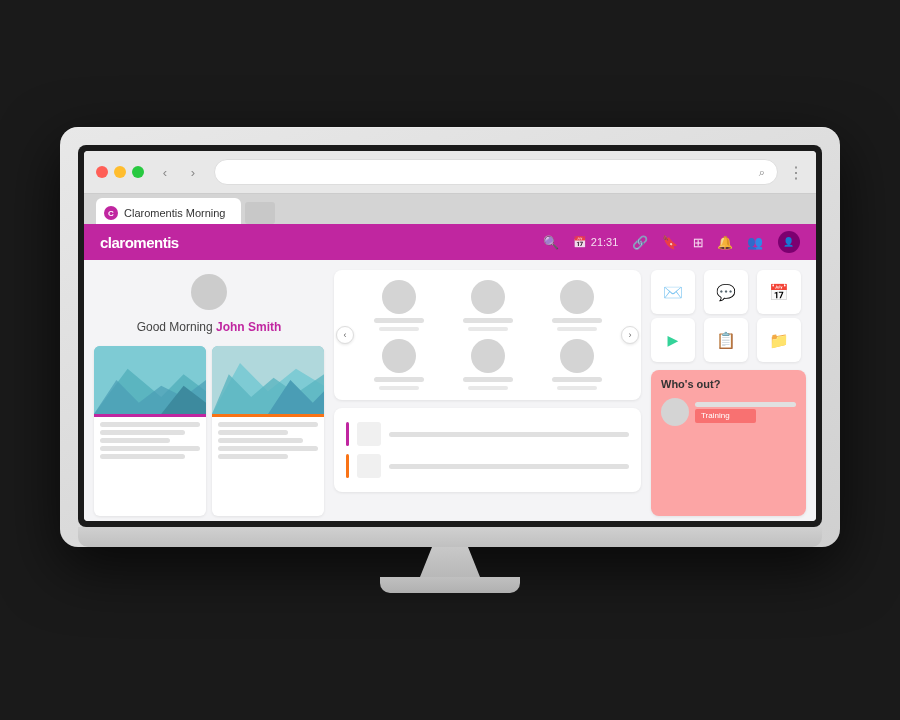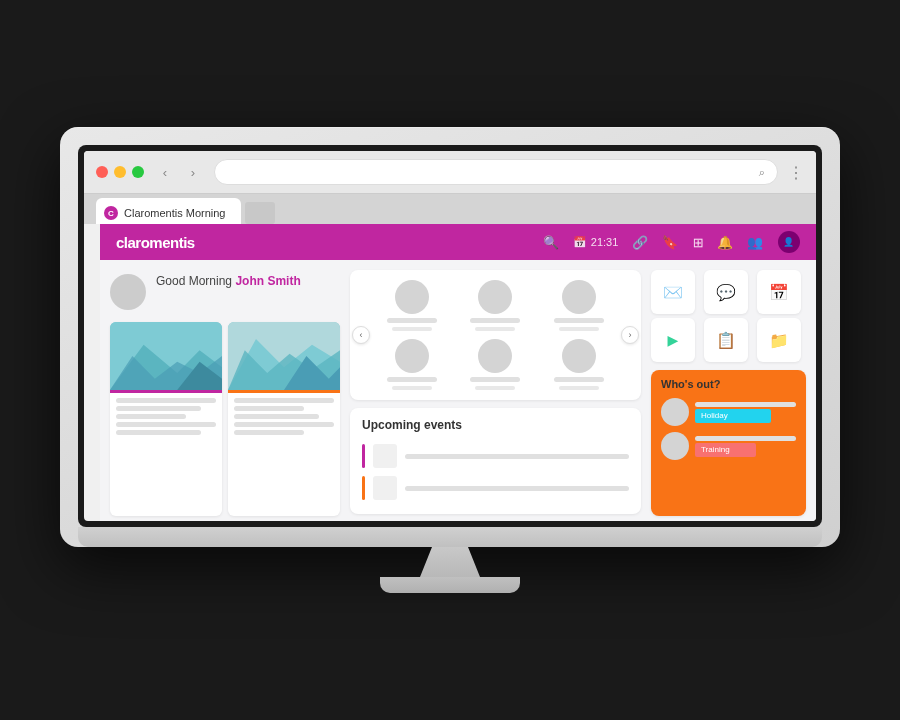--- a/index.html
+++ b/index.html
@@ -146,21 +146,20 @@
       margin-left: 4px;
       margin-bottom: 0;
     }
 
     
     .intranet-app {
       height: calc(370px - 30px - 30px - 8px);
       overflow: hidden;
       display: flex;
       flex-direction: column;
-      padding-left: 16px;
     }
 
     
     .top-nav {
       background: #c026a0;
       height: 36px;
       display: flex;
       align-items: center;
       padding: 0 16px;
       gap: 16px;
@@ -221,23 +220,24 @@
     .left-col {
       width: 230px;
       flex-shrink: 0;
       display: flex;
       flex-direction: column;
       gap: 8px;
     }
 
     .greeting-row {
       display: flex;
-      align-items: flex-start;
+      align-items: center;
       gap: 10px;
       padding: 4px 0;
+      flex-direction: column;
     }
 
     .user-avatar {
       width: 36px;
       height: 36px;
       border-radius: 50%;
       background: #ccc;
       flex-shrink: 0;
     }
 
@@ -441,21 +441,21 @@
       height: 44px;
       display: flex;
       align-items: center;
       justify-content: center;
       box-shadow: 0 1px 3px rgba(0,0,0,0.08);
       cursor: pointer;
       font-size: 18px;
     }
 
     .whos-out-card {
-      background: #f97316;
+      background: #fca5a5;
       border-radius: 8px;
       padding: 8px 10px;
       box-shadow: 0 1px 3px rgba(0,0,0,0.08);
       flex: 1;
     }
 
     .whos-out-title {
       font-size: 11px;
       font-weight: 600;
       color: #333;
@@ -682,21 +682,20 @@
                       <div class="board-avatar"></div>
                       <div class="board-name-line"></div>
                       <div class="board-role-line"></div>
                     </div>
                   </div>
                   <div class="board-nav-arrow arrow-right">›</div>
                 </div>
               </div>
 
               <div class="widget-card">
-                <div class="widget-title">Upcoming events</div>
                 <div>
                   <div class="event-item">
                     <div class="event-accent" style="background:#c026a0;"></div>
                     <div class="event-date-box"></div>
                     <div class="event-line"></div>
                   </div>
                   <div class="event-item">
                     <div class="event-accent" style="background:#f97316;"></div>
                     <div class="event-date-box"></div>
                     <div class="event-line"></div>
@@ -727,29 +726,20 @@
                   <span style="font-size:16px;">📁</span>
                 </div>
               </div>
 
               <div class="whos-out-card">
                 <div class="whos-out-title">Who's out?</div>
                 <div class="out-person">
                   <div class="out-avatar"></div>
                   <div class="out-bar-container">
                     <div class="out-bg-bar"></div>
-                    <div class="out-bar" style="background:#22d3ee; width:75%;">
-                      <span class="out-bar-label">Holiday</span>
-                    </div>
-                  </div>
-                </div>
-                <div class="out-person">
-                  <div class="out-avatar"></div>
-                  <div class="out-bar-container">
-                    <div class="out-bg-bar"></div>
                     <div class="out-bar" style="background:#f87171; width:60%;text-align:center;">
                       <span class="out-bar-label">Training</span>
                     </div>
                   </div>
                 </div>
               </div>
 
             </div>
           </div>
         </div>

